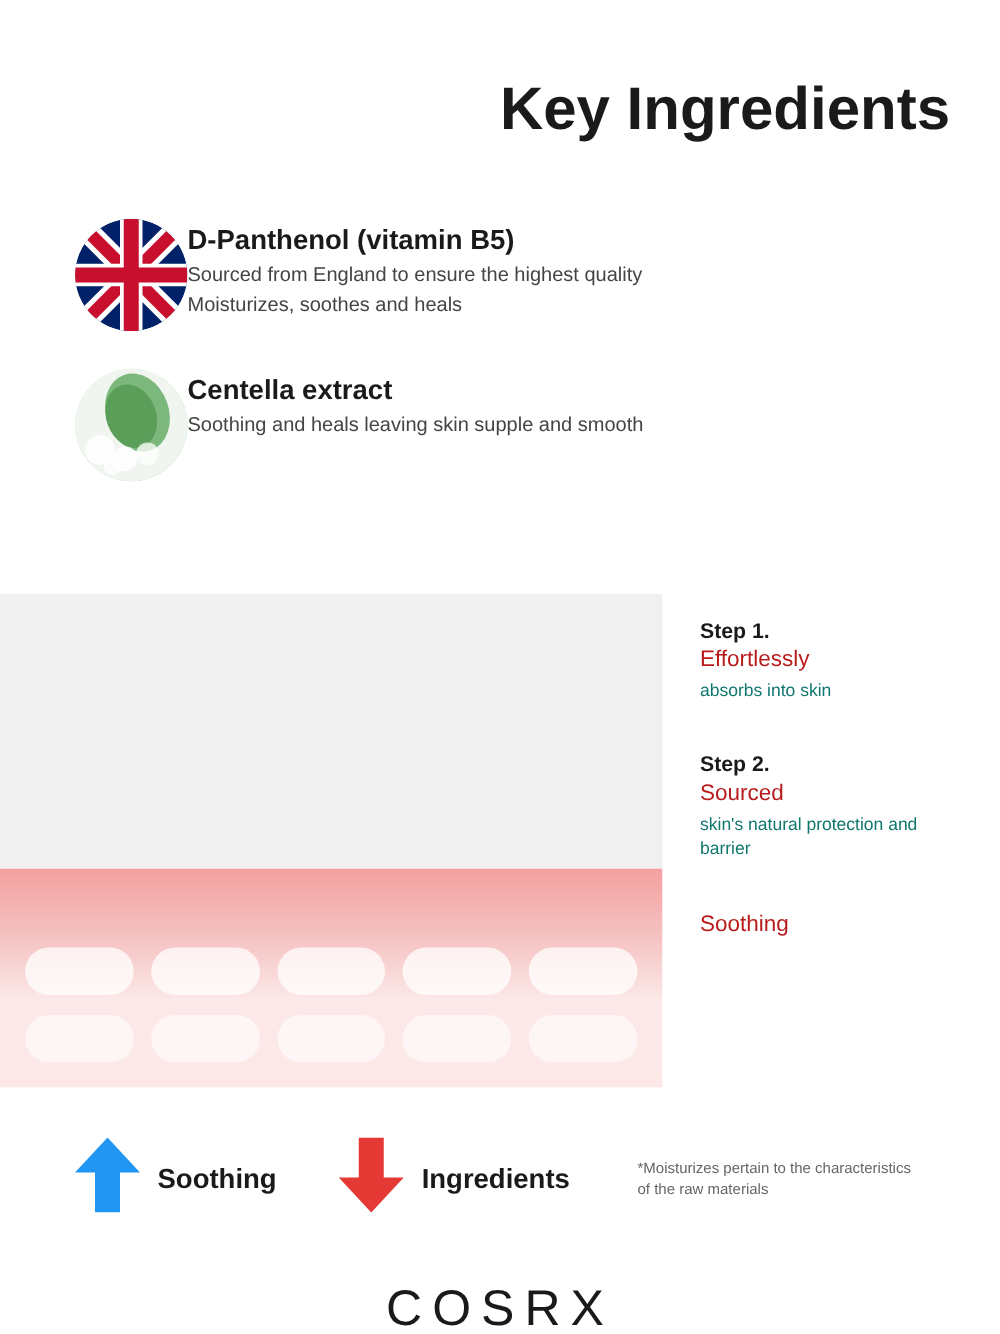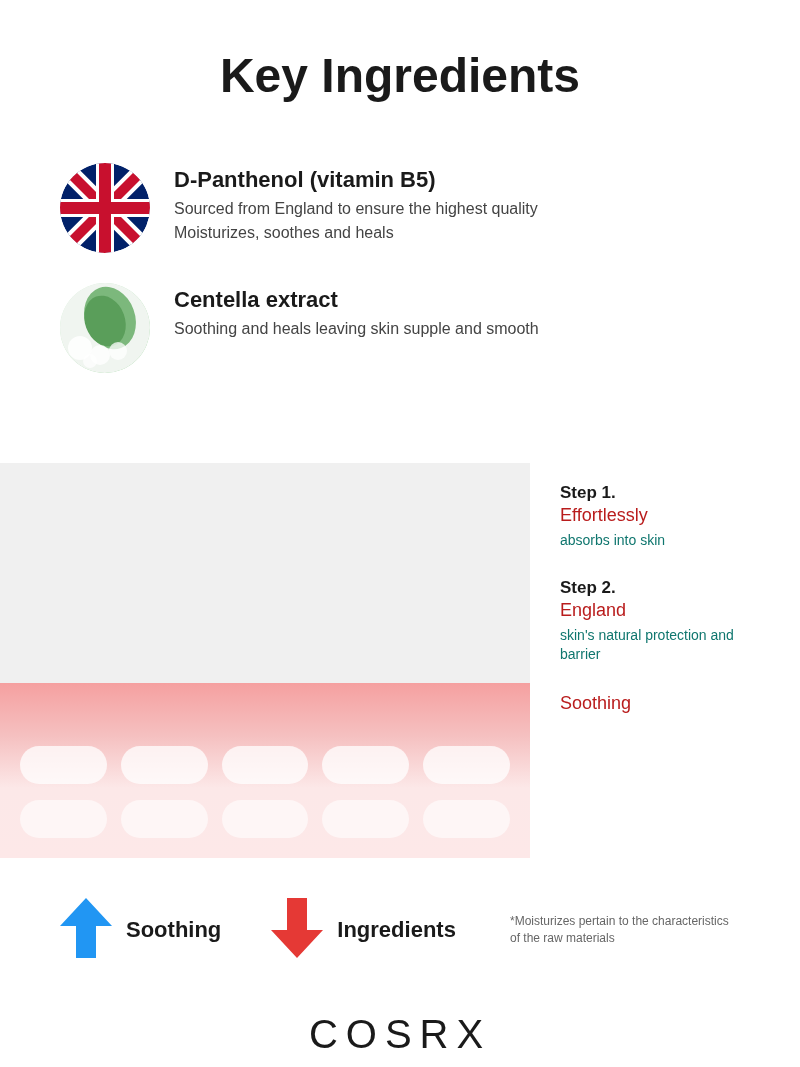--- a/index.html
+++ b/index.html
@@ -6,38 +6,37 @@
     body {
       width: 800px;
       min-height: 1067px;
       background: #ffffff;
       font-family: 'Arial', sans-serif;
       overflow-x: hidden;
     }
 
     
     .page-header {
-      text-align: center;
-      padding: 48px 40px 40px;
+      text-align: right;
+      padding: 60px 40px 40px;
     }
     .page-title {
       font-size: 48px;
       font-weight: 900;
       color: #1a1a1a;
     }
 
     
     .ingredients-section {
       padding: 20px 60px 40px;
     }
     .ingredient-item {
       display: flex;
       align-items: flex-start;
       margin-bottom: 30px;
-      gap: 24px;
     }
 
     
     .flag-circle {
       width: 90px;
       height: 90px;
       border-radius: 50%;
       overflow: hidden;
       flex-shrink: 0;
     }
@@ -121,21 +120,21 @@
       height: 38px;
       flex: 1;
     }
 
     .steps-content {
       flex: 1;
       padding: 20px 30px;
       display: flex;
       flex-direction: column;
       justify-content: flex-start;
-      gap: 0;
+      gap: 12px;
     }
     .step-block {
       margin-bottom: 28px;
     }
     .step-number {
       font-size: 17px;
       font-weight: 700;
       color: #1a1a1a;
       margin-bottom: 2px;
     }
@@ -290,21 +289,21 @@
   <div class="steps-content">
 
     <div class="step-block">
       <div class="step-number">Step 1.</div>
       <div class="step-keyword">Effortlessly</div>
       <div class="step-detail">absorbs into skin</div>
     </div>
 
     <div class="step-block">
       <div class="step-number">Step 2.</div>
-      <div class="step-keyword">England</div>
+      <div class="step-keyword">Sourced</div>
       <div class="step-detail">skin's natural protection and barrier</div>
     </div>
 
     <div class="step-block">
       <div class="step-keyword">Soothing</div>
     </div>
   </div>
 </div>
 
 <div class="bottom-section">

